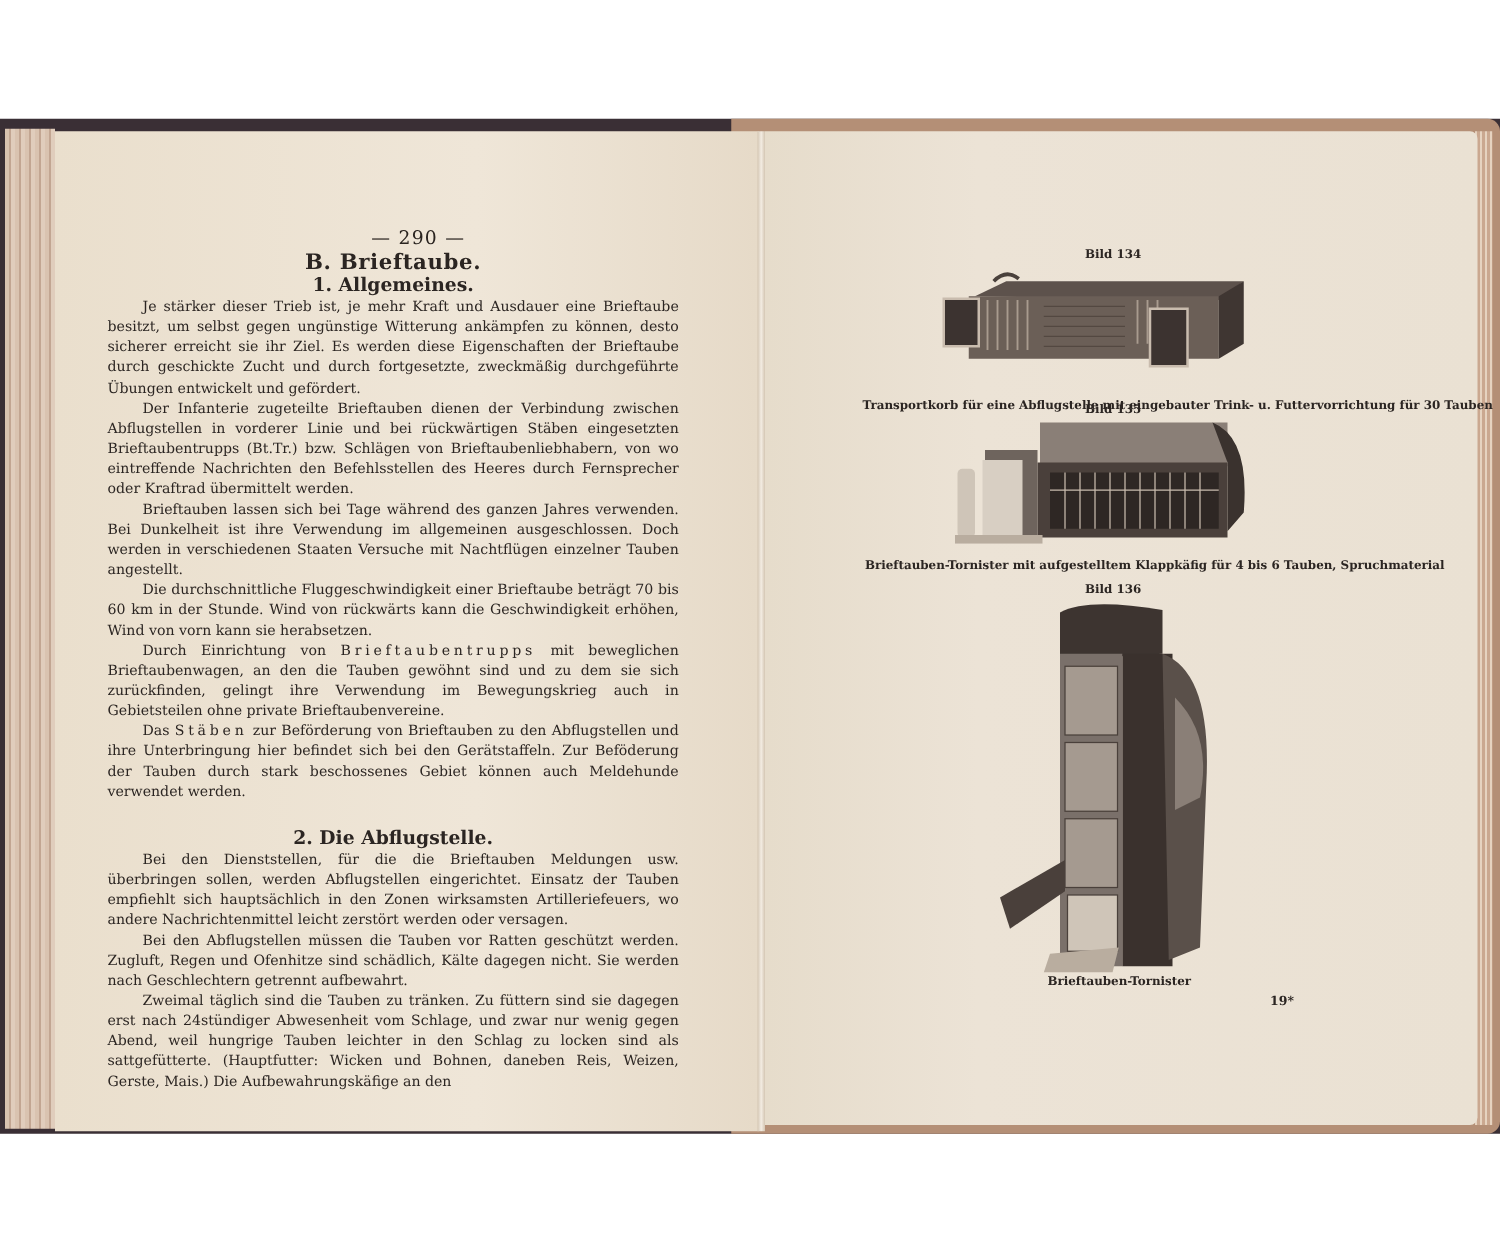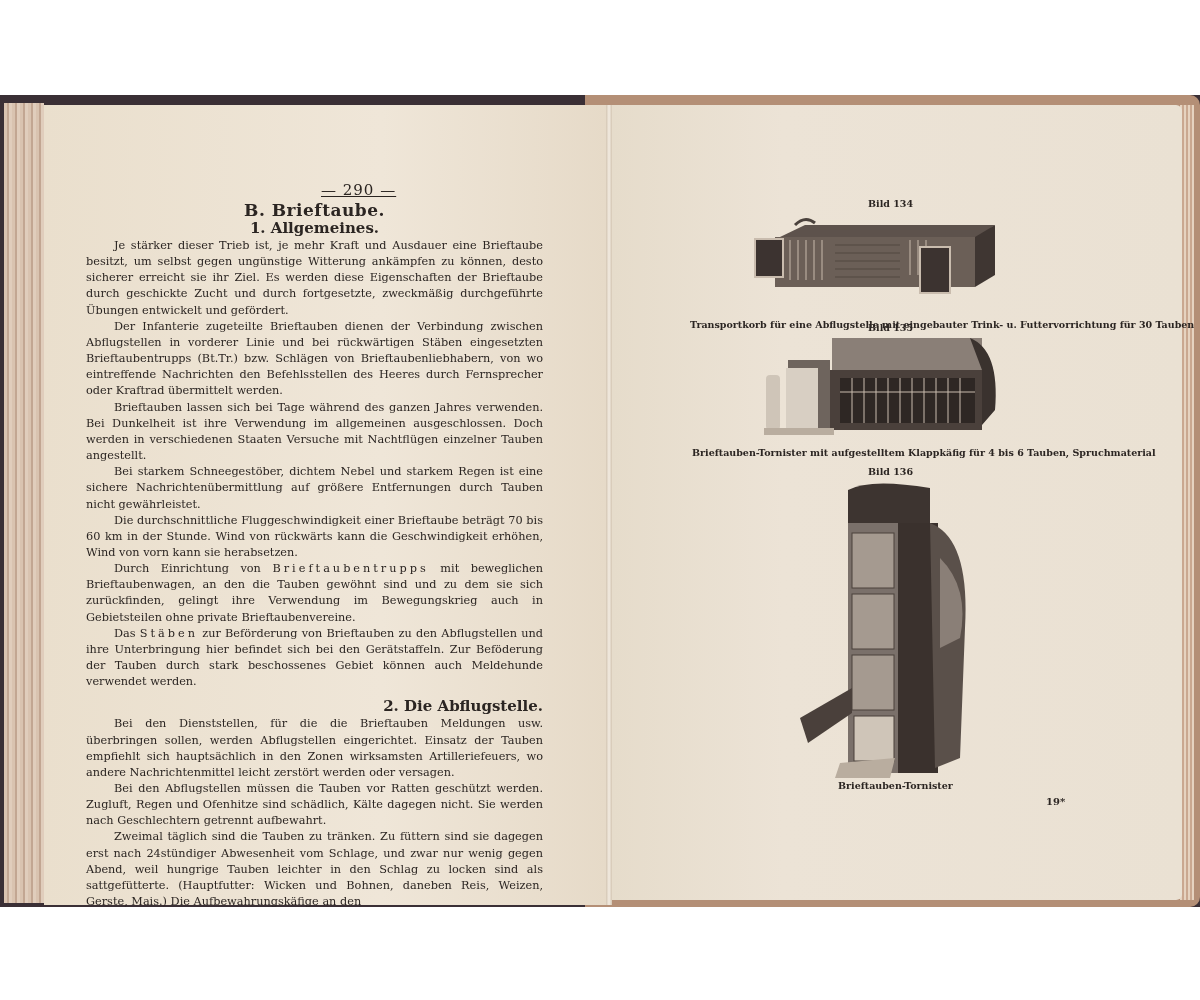--- a/index.html
+++ b/index.html
@@ -40,33 +40,32 @@
   <div class="edges-left"></div>
   <div class="cover-right"></div>
   <div class="edges-right"></div>
 
   <div class="page page-left"></div>
   <div class="gutter"></div>
 
   <div class="page page-right"></div>
 </div>
 
-<div class="pg-num" style="left:321px; top:181px;text-decoration:underline;">— 290 —</div>
+<div class="pg-num" style="left:297px; top:181px;">— 290 —</div>
 
 <div class="ltext" style="top:200px;">
   <h1>B. Brieftaube.</h1>
   <h2>1. Allgemeines.</h2>
   <p>Je stärker dieser Trieb ist, je mehr Kraft und Ausdauer eine Brieftaube besitzt, um selbst gegen ungünstige Witterung ankämpfen zu können, desto sicherer erreicht sie ihr Ziel. Es werden diese Eigenschaften der Brieftaube durch geschickte Zucht und durch fortgesetzte, zweckmäßig durchgeführte Übungen entwickelt und gefördert.</p>
   <p>Der Infanterie zugeteilte Brieftauben dienen der Verbindung zwischen Abflugstellen in vorderer Linie und bei rückwärtigen Stäben eingesetzten Brieftaubentrupps (Bt.Tr.) bzw. Schlägen von Brieftaubenliebhabern, von wo eintreffende Nachrichten den Befehlsstellen des Heeres durch Fernsprecher oder Kraftrad übermittelt werden.</p>
   <p>Brieftauben lassen sich bei Tage während des ganzen Jahres verwenden. Bei Dunkelheit ist ihre Verwendung im allgemeinen ausgeschlossen. Doch werden in verschiedenen Staaten Versuche mit Nachtflügen einzelner Tauben angestellt.</p>
-  <p>Bei starkem Schneegestöber, dichtem Nebel und starkem Regen ist eine sichere Nachrichtenübermittlung auf größere Entfernungen durch Tauben nicht gewährleistet.</p>
   <p>Die durchschnittliche Fluggeschwindigkeit einer Brieftaube beträgt 70 bis 60 km in der Stunde. Wind von rückwärts kann die Geschwindigkeit erhöhen, Wind von vorn kann sie herabsetzen.</p>
   <p><span>Durch Einrichtung von </span><span class="spaced">Brieftaubentrupps</span><span> mit beweglichen Brieftaubenwagen, an den die Tauben gewöhnt sind und zu dem sie sich zurückfinden, gelingt ihre Verwendung im Bewegungskrieg auch in Gebietsteilen ohne private Brieftaubenvereine.</span></p>
   <p><span>Das </span><span class="spaced">Stäben</span><span> zur Beförderung von Brieftauben zu den Abflugstellen und ihre Unterbringung hier befindet sich bei den Gerätstaffeln. Zur Beföderung der Tauben durch stark beschossenes Gebiet können auch Meldehunde verwendet werden.</span></p>
-  <h2 style="margin-top:8px;text-align:right;">2. Die Abflugstelle.</h2>
+  <h2 style="margin-top:20px;">2. Die Abflugstelle.</h2>
   <p>Bei den Dienststellen, für die die Brieftauben Meldungen usw. überbringen sollen, werden Abflugstellen eingerichtet. Einsatz der Tauben empfiehlt sich hauptsächlich in den Zonen wirksamsten Artilleriefeuers, wo andere Nachrichtenmittel leicht zerstört werden oder versagen.</p>
   <p>Bei den Abflugstellen müssen die Tauben vor Ratten geschützt werden. Zugluft, Regen und Ofenhitze sind schädlich, Kälte dagegen nicht. Sie werden nach Geschlechtern getrennt aufbewahrt.</p>
   <p>Zweimal täglich sind die Tauben zu tränken. Zu füttern sind sie dagegen erst nach 24stündiger Abwesenheit vom Schlage, und zwar nur wenig gegen Abend, weil hungrige Tauben leichter in den Schlag zu locken sind als sattgefütterte. (Hauptfutter: Wicken und Bohnen, daneben Reis, Weizen, Gerste, Mais.) Die Aufbewahrungskäfige an den</p>
 </div>
 
 <div class="pg-num" style="left:849px; top:175px;margin-top:48px;">— 291 —</div>
 
 <div class="bild" style="left:868px; top:198px;">Bild 134</div>
 <svg class="fig" style="left:750px; top:215px;" width="260" height="80" viewBox="0 0 260 80">
   <path d="M30 22 L55 10 L245 10 L225 25 Z" fill="#5d524c"></path>
@@ -130,13 +129,13 @@
   <rect x="72" y="177" width="42" height="55" fill="#a59a90" stroke="#4a403b"></rect>
   <rect x="74" y="238" width="40" height="45" fill="#cfc5b8" stroke="#4a403b"></rect>
   <rect x="118" y="45" width="40" height="250" fill="#3a312d"></rect>
   <path d="M150 45 Q190 60 185 150 L180 280 L155 290 Z" fill="#5a504a"></path>
   <path d="M160 80 Q190 110 180 160 L160 170 Z" fill="#8a7f77"></path>
   <path d="M20 240 L72 210 L72 235 L28 265 Z" fill="#4a403b"></path>
   <path d="M60 285 L115 280 L110 300 L55 300 Z" fill="#b9ad9f"></path>
 </svg>
 <div class="caption" style="left:838px; top:780px;">Brieftauben-Tornister</div>
 
-<div class="sig" style="left:1046px; top:796px;">19*</div>
+<div class="sig" style="left:1016px; top:796px;">19*</div>
 
 </body></html>

